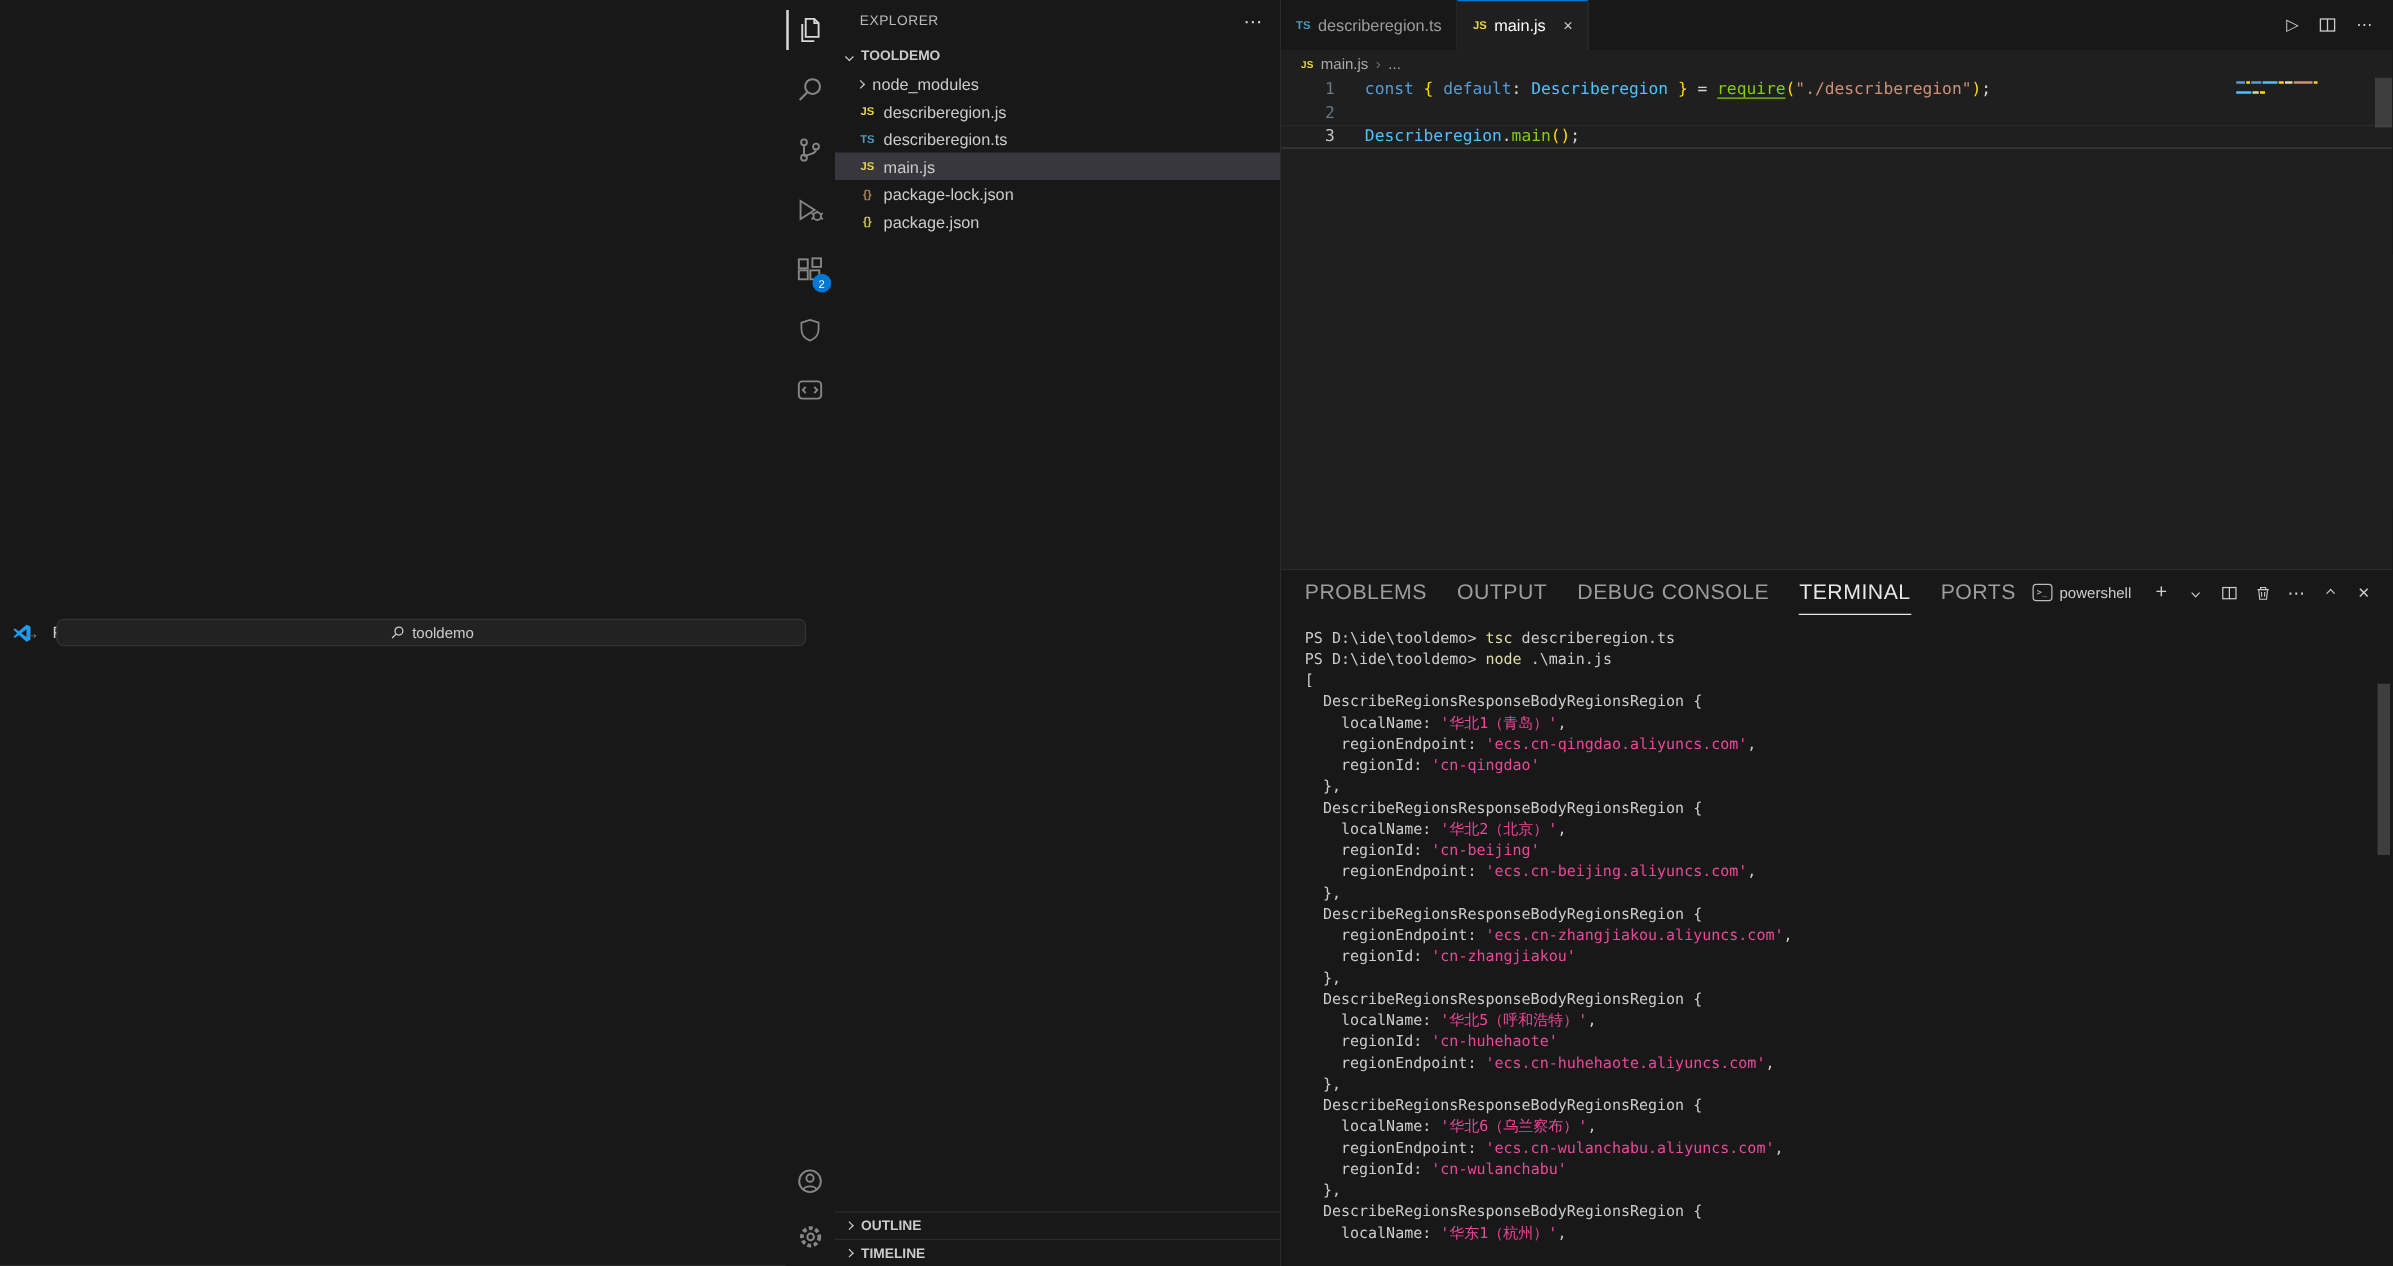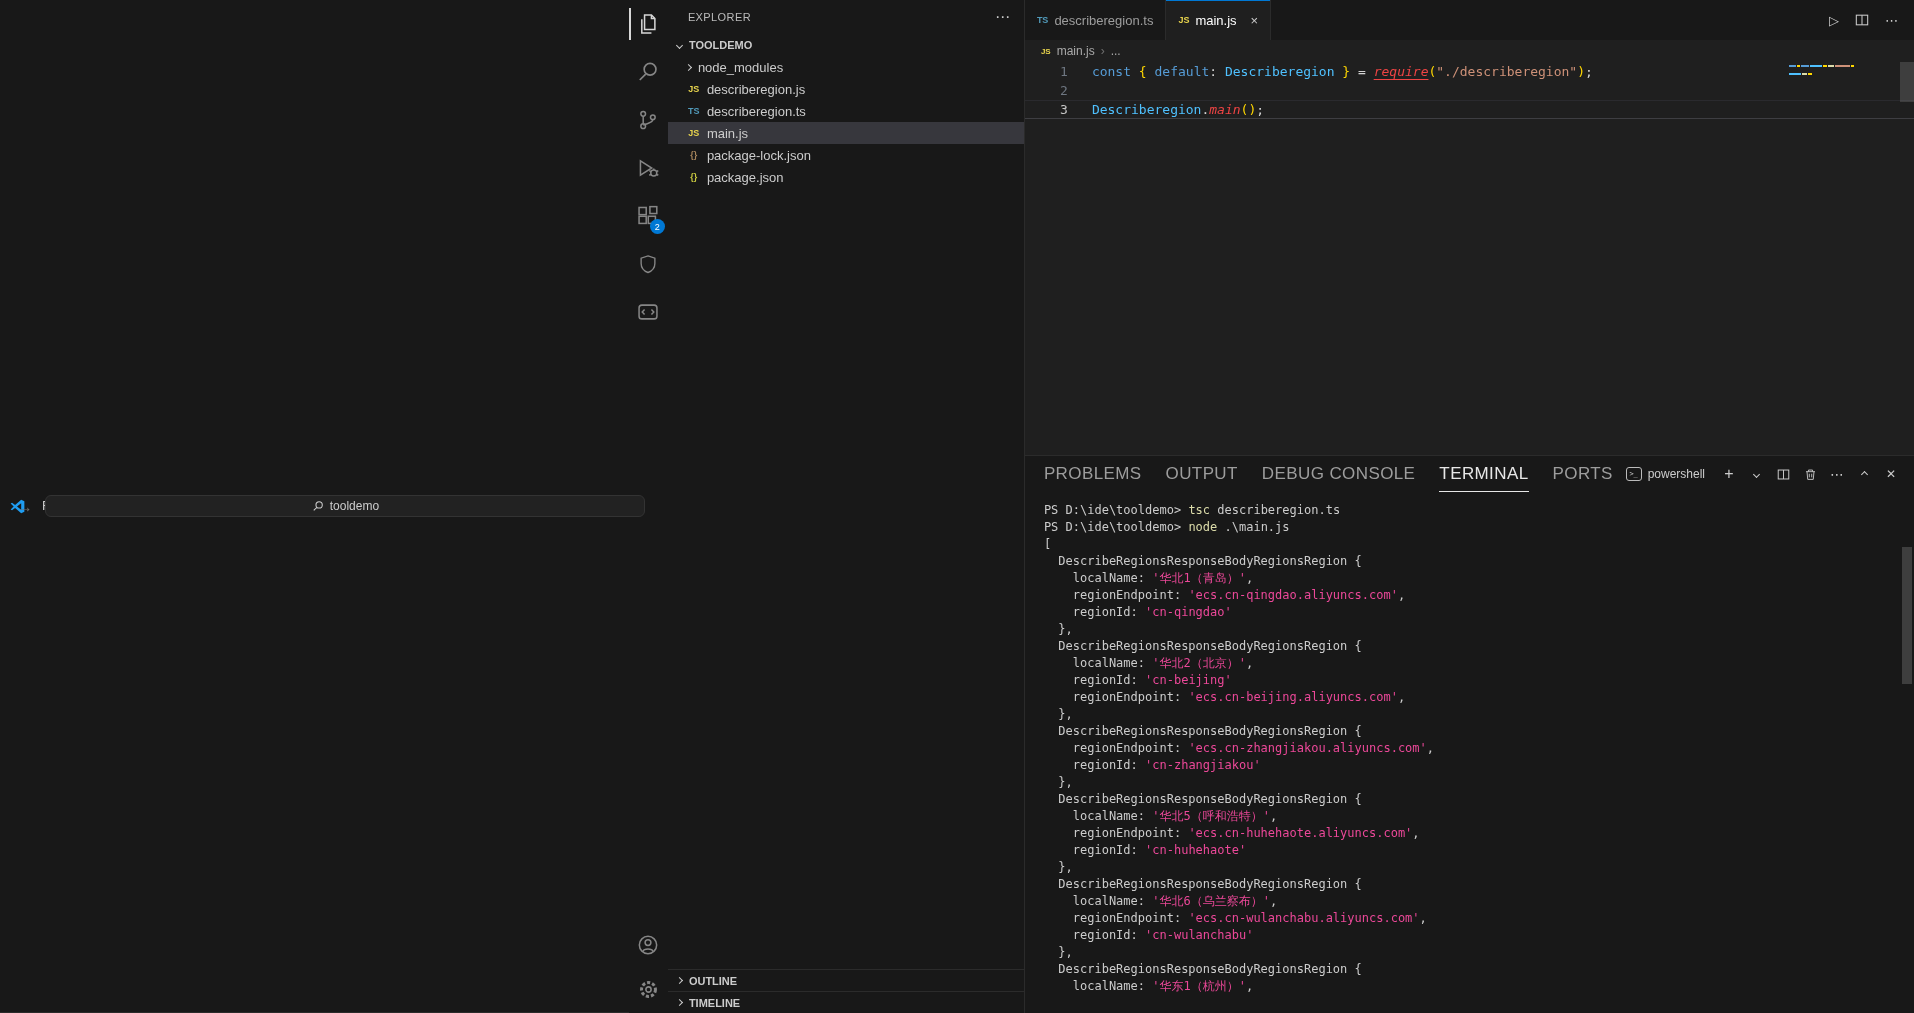--- a/index.html
+++ b/index.html
@@ -69,21 +69,21 @@
 
   .code-area{flex:1;position:relative;min-height:0;font-family:"DejaVu Sans Mono","Liberation Mono",monospace;font-size:13px;overflow:hidden;}
   .cline{height:19px;line-height:19px;white-space:pre;position:relative;padding-left:67px;}
   .cline .gutter{position:absolute;left:0;top:0;width:43px;text-align:right;color:#6e7681;}
   .cline.current{box-shadow:inset 0 -1px 0 #3e3e42, inset 0 1px 0 #2a2a2e;}
   .cline.current .gutter{color:#c6c6c6;}
   .tk-kw{color:#569cd6;}
   .tk-br1{color:#ffd700;}
   .tk-pln{color:#d4d4d4;}
   .tk-var{color:#4fc1ff;}
-  .tk-fn{color:#ef4444;font-style:italic;}
+  .tk-fn{color:#84cc16;}
   .tk-str{color:#ce9178;}
   .ul{text-decoration:underline;text-underline-offset:3px;}
 
   .minimap{position:absolute;top:3px;right:59px;width:66px;}
   .mm-line{display:flex;gap:1px;height:2px;margin-bottom:4px;}
   .mm-line span{height:2px;display:block;}
   .scroll-thumb{position:absolute;top:0;right:0;width:14px;height:40px;background:rgba(121,121,121,.35);}
 
   
   .panel{flex:0 0 558px;background:#181818;border-top:1px solid #2b2b2b;display:flex;flex-direction:column;position:relative;min-height:0;}
@@ -400,22 +400,22 @@
             <div class="tline"><span>    localName: </span><span class="t-str">'华北2（北京）'</span><span>,</span></div>
             <div class="tline"><span>    regionId: </span><span class="t-str">'cn-beijing'</span><span></span></div>
             <div class="tline"><span>    regionEndpoint: </span><span class="t-str">'ecs.cn-beijing.aliyuncs.com'</span><span>,</span></div>
             <div class="tline"><span>  },</span></div>
             <div class="tline"><span>  DescribeRegionsResponseBodyRegionsRegion {</span></div>
             <div class="tline"><span>    regionEndpoint: </span><span class="t-str">'ecs.cn-zhangjiakou.aliyuncs.com'</span><span>,</span></div>
             <div class="tline"><span>    regionId: </span><span class="t-str">'cn-zhangjiakou'</span><span></span></div>
             <div class="tline"><span>  },</span></div>
             <div class="tline"><span>  DescribeRegionsResponseBodyRegionsRegion {</span></div>
             <div class="tline"><span>    localName: </span><span class="t-str">'华北5（呼和浩特）'</span><span>,</span></div>
+            <div class="tline"><span>    regionId: </span><span class="t-str">'cn-huhehaote'</span><span></span></div>
             <div class="tline"><span>    regionEndpoint: </span><span class="t-str">'ecs.cn-huhehaote.aliyuncs.com'</span><span>,</span></div>
-            <div class="tline"><span>    regionId: </span><span class="t-str">'cn-huhehaote'</span><span></span></div>
             <div class="tline"><span>  },</span></div>
             <div class="tline"><span>  DescribeRegionsResponseBodyRegionsRegion {</span></div>
             <div class="tline"><span>    localName: </span><span class="t-str">'华北6（乌兰察布）'</span><span>,</span></div>
             <div class="tline"><span>    regionEndpoint: </span><span class="t-str">'ecs.cn-wulanchabu.aliyuncs.com'</span><span>,</span></div>
             <div class="tline"><span>    regionId: </span><span class="t-str">'cn-wulanchabu'</span><span></span></div>
             <div class="tline"><span>  },</span></div>
             <div class="tline"><span>  DescribeRegionsResponseBodyRegionsRegion {</span></div>
             <div class="tline"><span>    localName: </span><span class="t-str">'华东1（杭州）'</span><span>,</span></div>
           </div>
         <div class="term-scroll"></div>

